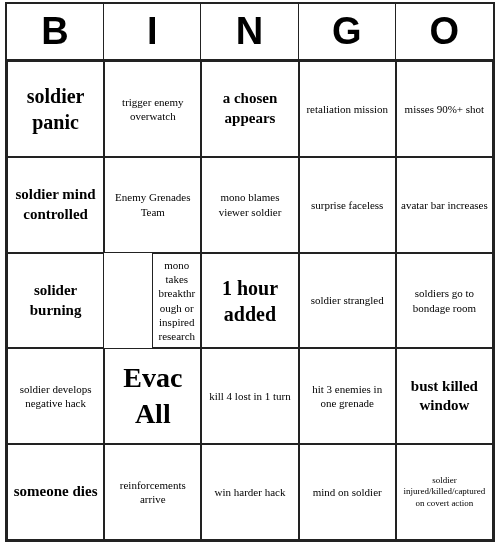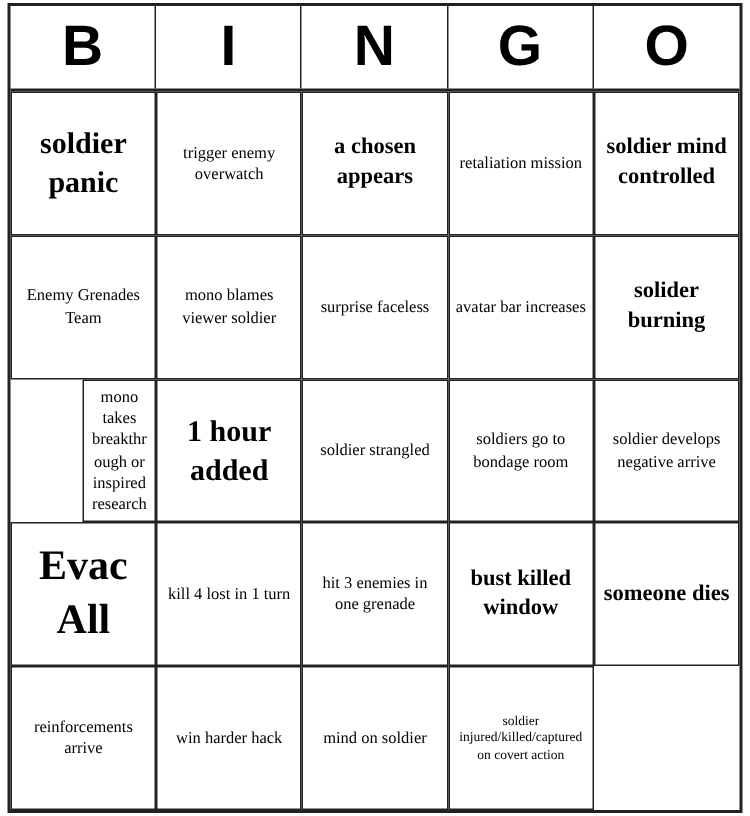--- a/index.html
+++ b/index.html
@@ -57,31 +57,32 @@
       <div class="bingo-letter">I</div>
       <div class="bingo-letter">N</div>
       <div class="bingo-letter">G</div>
       <div class="bingo-letter">O</div>
     </div>
   <div class="bingo-grid">
   <div class="bingo-cell" style="font-size: 20px; font-weight: bold;">soldier panic</div>
       <div class="bingo-cell" style="font-size: 11px;">trigger enemy overwatch</div>
       <div class="bingo-cell" style="font-size: 15px; font-weight: bold;">a chosen appears</div>
       <div class="bingo-cell" style="font-size: 11px;">retaliation mission</div>
+      <div class="bingo-cell" style="font-size: 11px;">misses 90%+ shot</div>
       <div class="bingo-cell" style="font-size: 15px; font-weight: bold;">soldier mind controlled</div>
       <div class="bingo-cell" style="font-size: 11px;">Enemy Grenades Team</div>
       <div class="bingo-cell" style="font-size: 11px;">mono blames viewer soldier</div>
       <div class="bingo-cell" style="font-size: 11px;">surprise faceless</div>
       <div class="bingo-cell" style="font-size: 11px;">avatar bar increases</div>
       <div class="bingo-cell" style="font-size: 15px; font-weight: bold;">solider burning</div>
       <div class="bingo-cell" style="font-size: 11px; margin-left: 48px;">mono takes breakthrough or inspired research</div>
       <div class="bingo-cell" style="font-size: 20px; font-weight: bold;">1 hour added</div>
       <div class="bingo-cell" style="font-size: 11px;">soldier strangled</div>
       <div class="bingo-cell" style="font-size: 11px;">soldiers go to bondage room</div>
-      <div class="bingo-cell" style="font-size: 11px;">soldier develops negative arrive</div>
+      <div class="bingo-cell" style="font-size: 11px;">soldier develops negative hack</div>
       <div class="bingo-cell" style="font-size: 28px; font-weight: bold;">Evac All</div>
       <div class="bingo-cell" style="font-size: 11px;">kill 4 lost in 1 turn</div>
       <div class="bingo-cell" style="font-size: 11px;">hit 3 enemies in one grenade</div>
       <div class="bingo-cell" style="font-size: 15px; font-weight: bold;">bust killed window</div>
       <div class="bingo-cell" style="font-size: 15px; font-weight: bold;">someone dies</div>
       <div class="bingo-cell" style="font-size: 11px;">reinforcements arrive</div>
       <div class="bingo-cell" style="font-size: 11px;">win harder hack</div>
       <div class="bingo-cell" style="font-size: 11px;">mind on soldier</div>
       <div class="bingo-cell" style="font-size: 9px;">soldier injured/killed/captured on covert action</div>
     </div>

